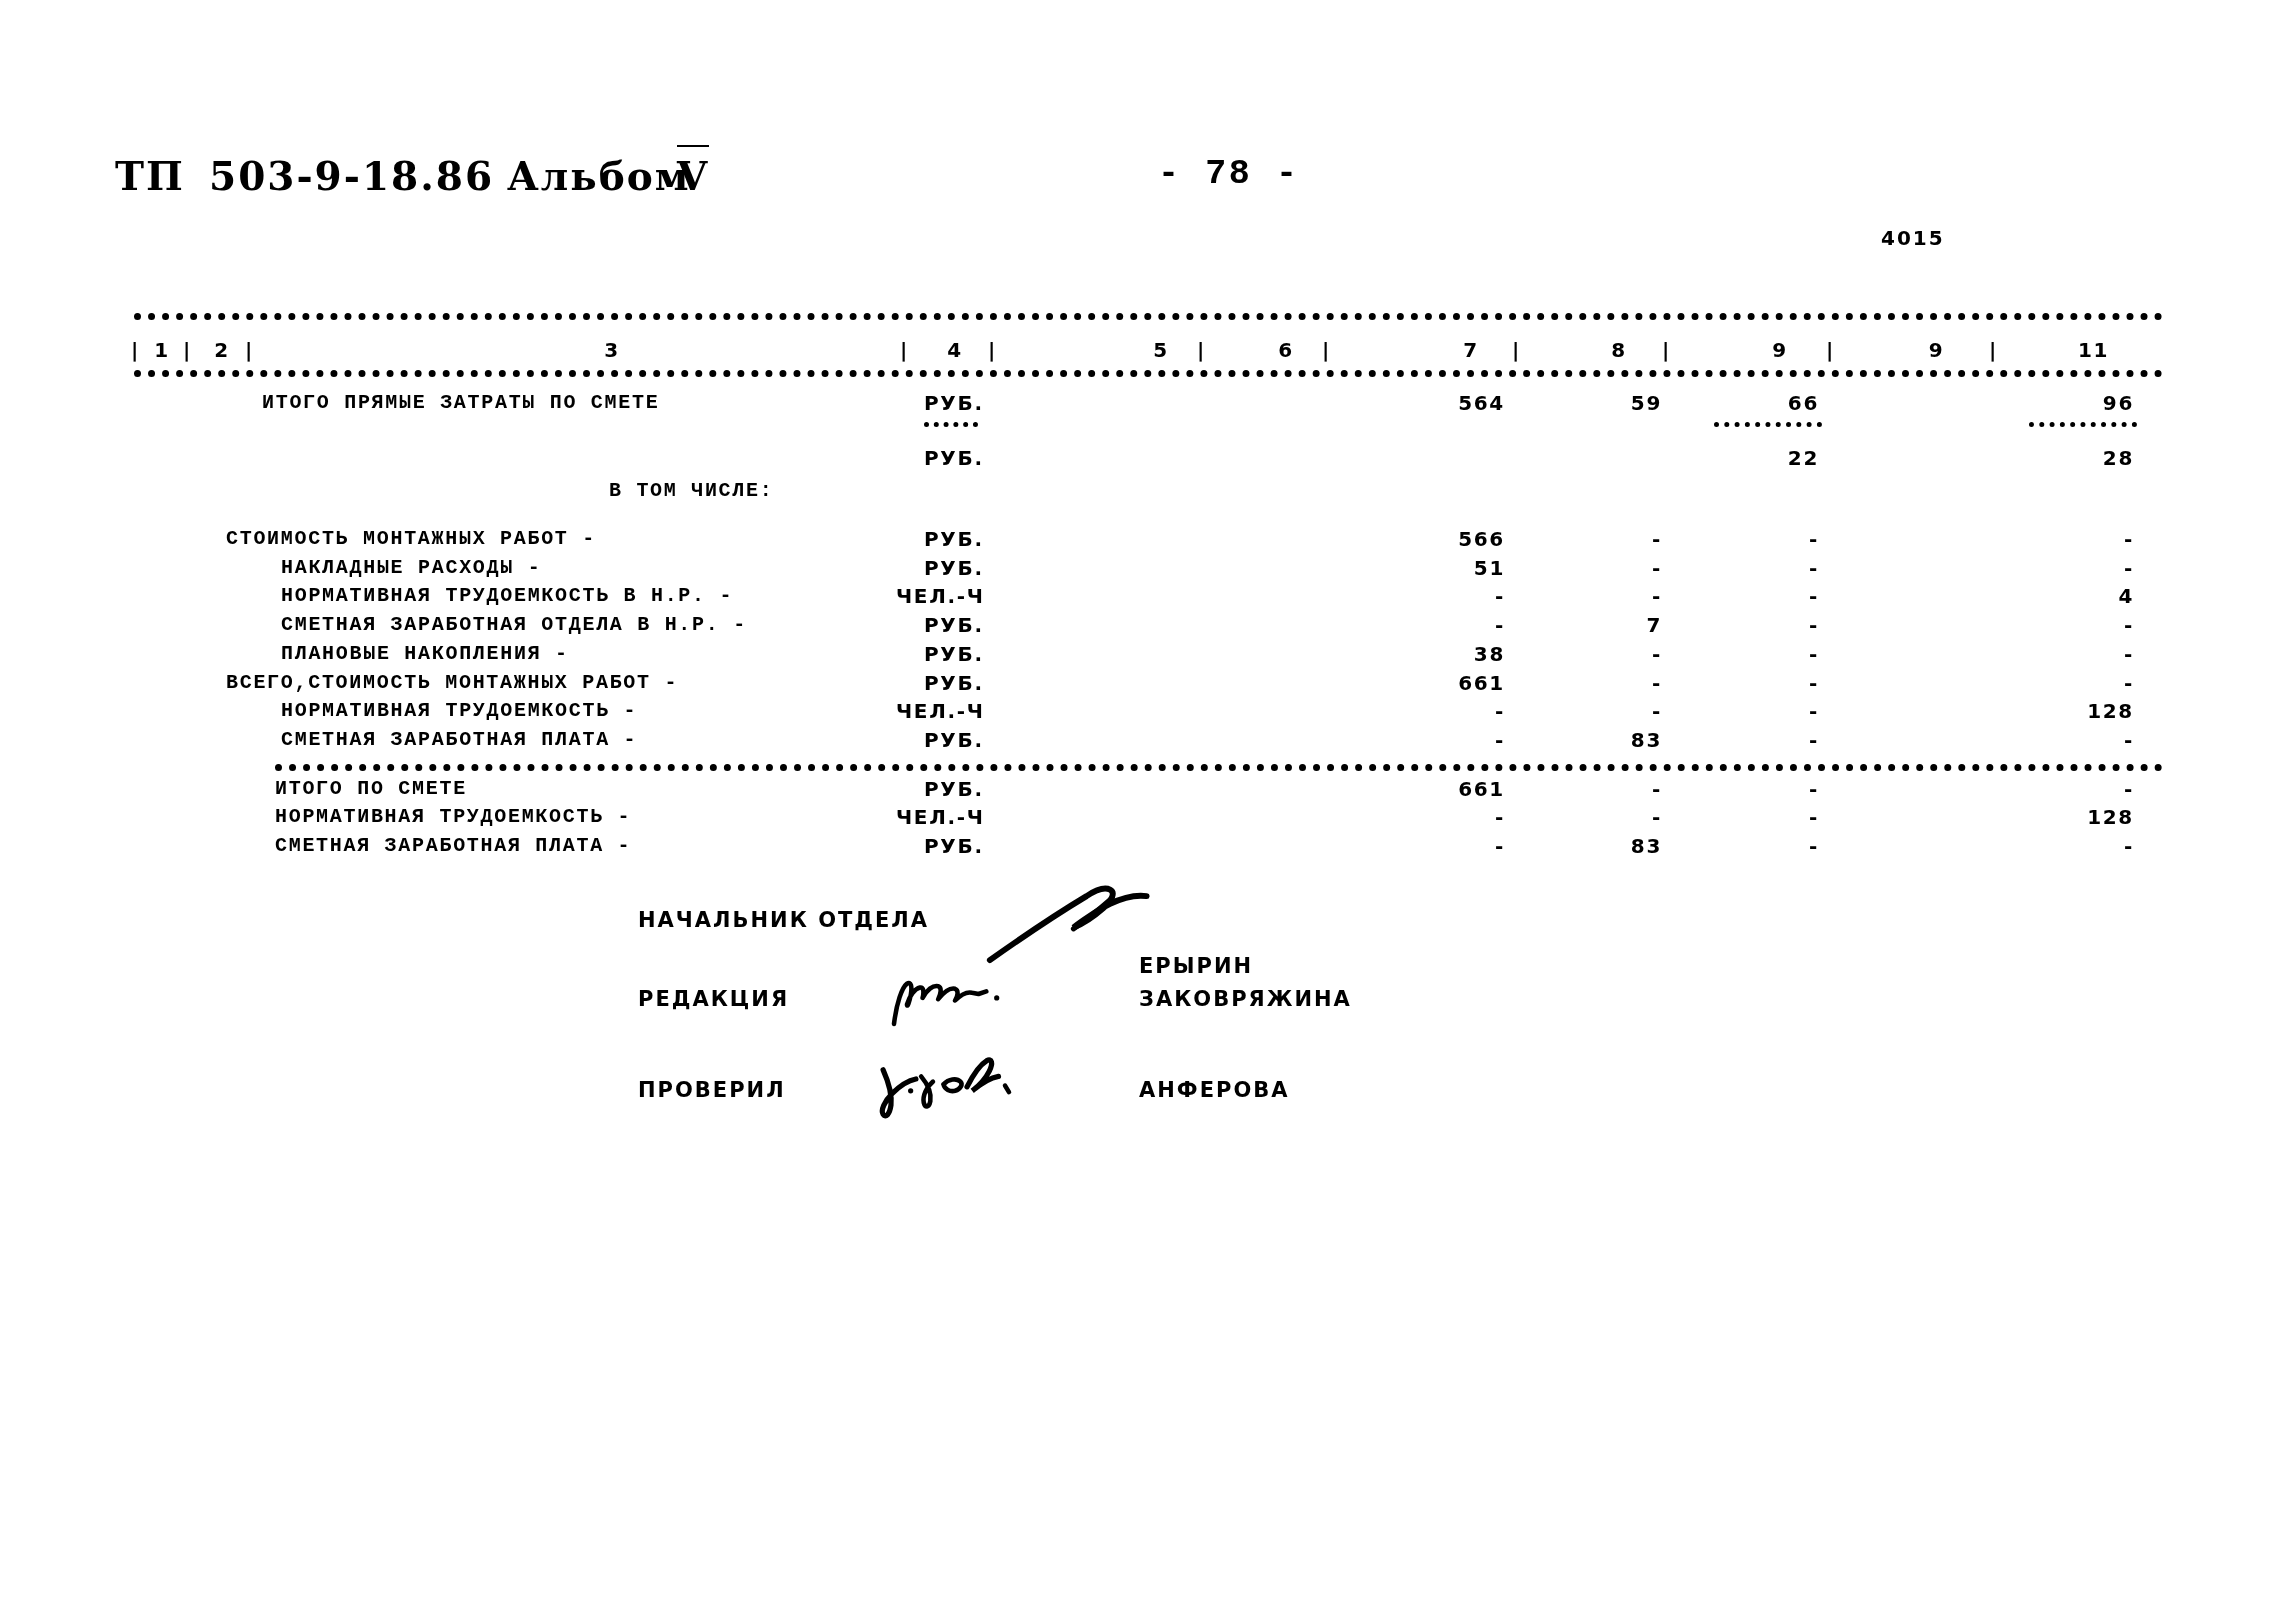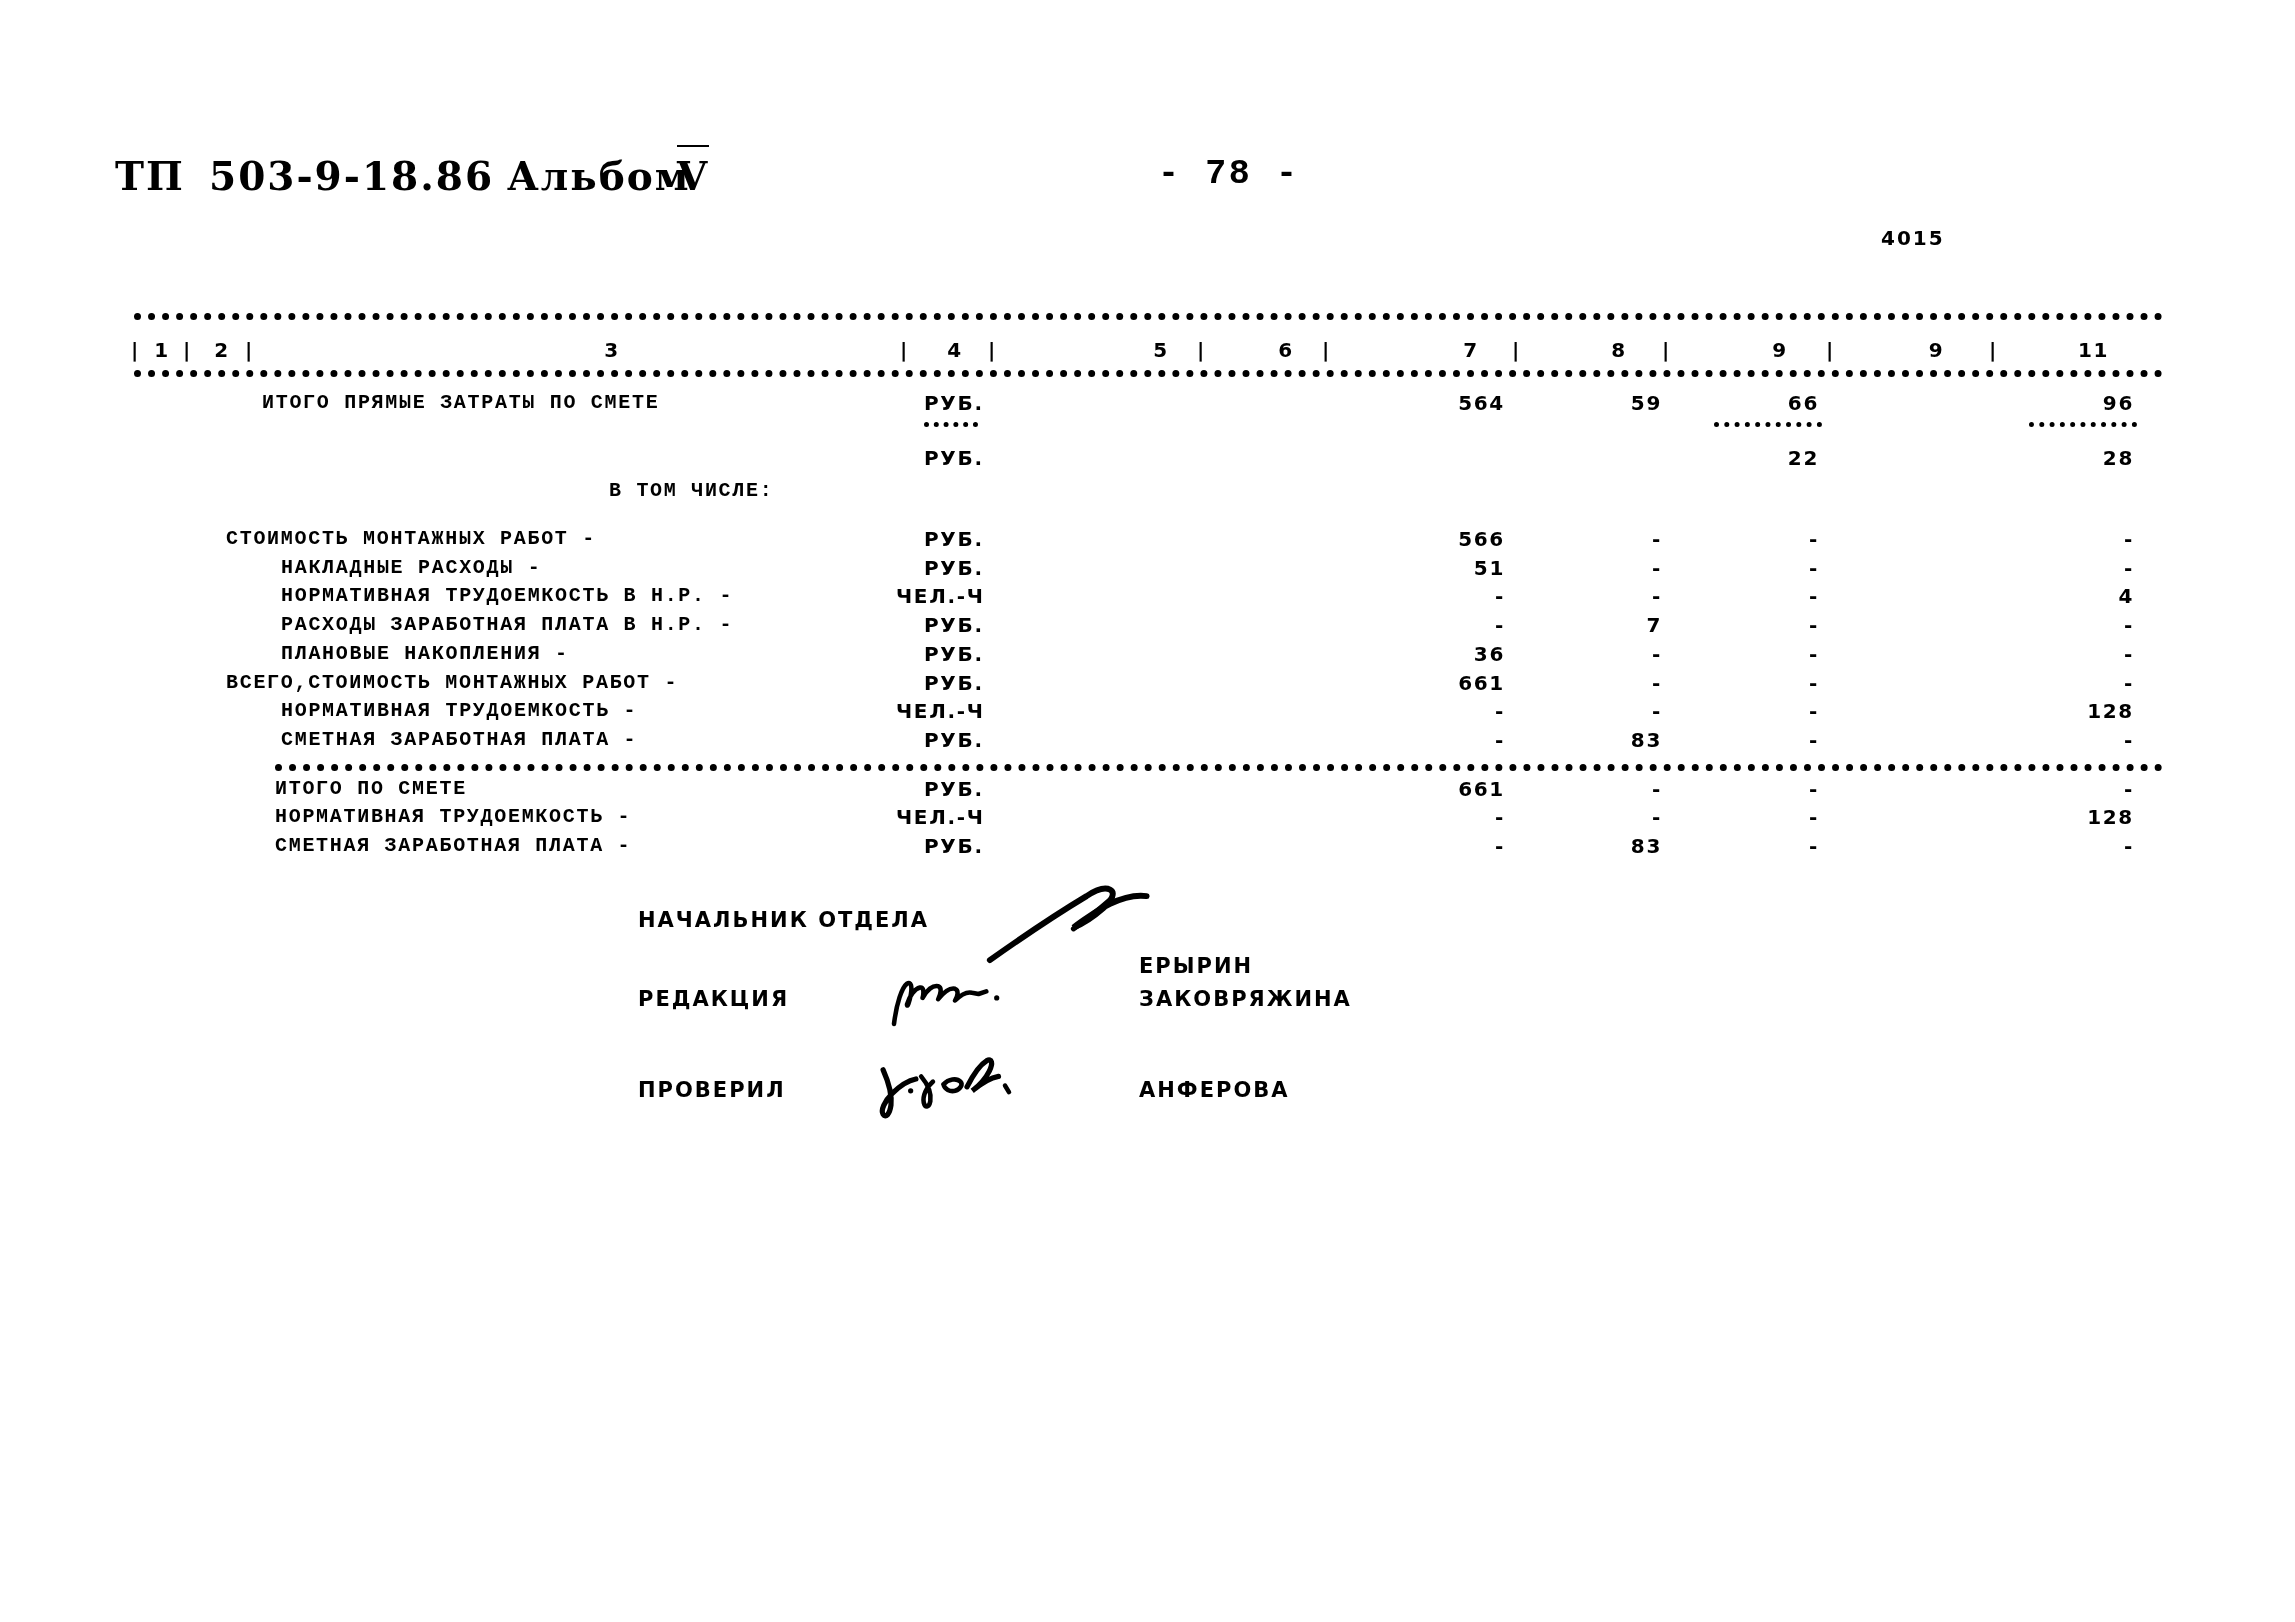--- a/index.html
+++ b/index.html
@@ -175,30 +175,30 @@
   <div class="t num" style="left:1714px; top:558px; width:105px;">-</div>
   <div class="t num" style="left:2029px; top:558px; width:105px;">-</div>
 
   <div class="t lbl" style="left:281px; top:586px;">НОРМАТИВНАЯ ТРУДОЕМКОСТЬ В Н.Р. -</div>
   <div class="t unit" style="left:896px; top:586px;">ЧЕЛ.-Ч</div>
   <div class="t num" style="left:1400px; top:586px; width:105px;">-</div>
   <div class="t num" style="left:1557px; top:586px; width:105px;">-</div>
   <div class="t num" style="left:1714px; top:586px; width:105px;">-</div>
   <div class="t num" style="left:2029px; top:586px; width:105px;">4</div>
 
-  <div class="t lbl" style="left:281px; top:615px;">РАСХОДЫ ЗАРАБОТНАЯ ПЛАТА В Н.Р. -</div>
+  <div class="t lbl" style="left:281px; top:615px;">СМЕТНАЯ ЗАРАБОТНАЯ ОТДЕЛА В Н.Р. -</div>
   <div class="t unit" style="left:924px; top:615px;">РУБ.</div>
   <div class="t num" style="left:1400px; top:615px; width:105px;">-</div>
   <div class="t num" style="left:1557px; top:615px; width:105px;">7</div>
   <div class="t num" style="left:1714px; top:615px; width:105px;">-</div>
   <div class="t num" style="left:2029px; top:615px; width:105px;">-</div>
 
   <div class="t lbl" style="left:281px; top:644px;">ПЛАНОВЫЕ НАКОПЛЕНИЯ -</div>
   <div class="t unit" style="left:924px; top:644px;">РУБ.</div>
-  <div class="t num" style="left:1400px; top:644px; width:105px;">36</div>
+  <div class="t num" style="left:1400px; top:644px; width:105px;">38</div>
   <div class="t num" style="left:1557px; top:644px; width:105px;">-</div>
   <div class="t num" style="left:1714px; top:644px; width:105px;">-</div>
   <div class="t num" style="left:2029px; top:644px; width:105px;">-</div>
 
   <div class="t lbl" style="left:226px; top:673px;">ВСЕГО,СТОИМОСТЬ МОНТАЖНЫХ РАБОТ -</div>
   <div class="t unit" style="left:924px; top:673px;">РУБ.</div>
   <div class="t num" style="left:1400px; top:673px; width:105px;">661</div>
   <div class="t num" style="left:1557px; top:673px; width:105px;">-</div>
   <div class="t num" style="left:1714px; top:673px; width:105px;">-</div>
   <div class="t num" style="left:2029px; top:673px; width:105px;">-</div>

